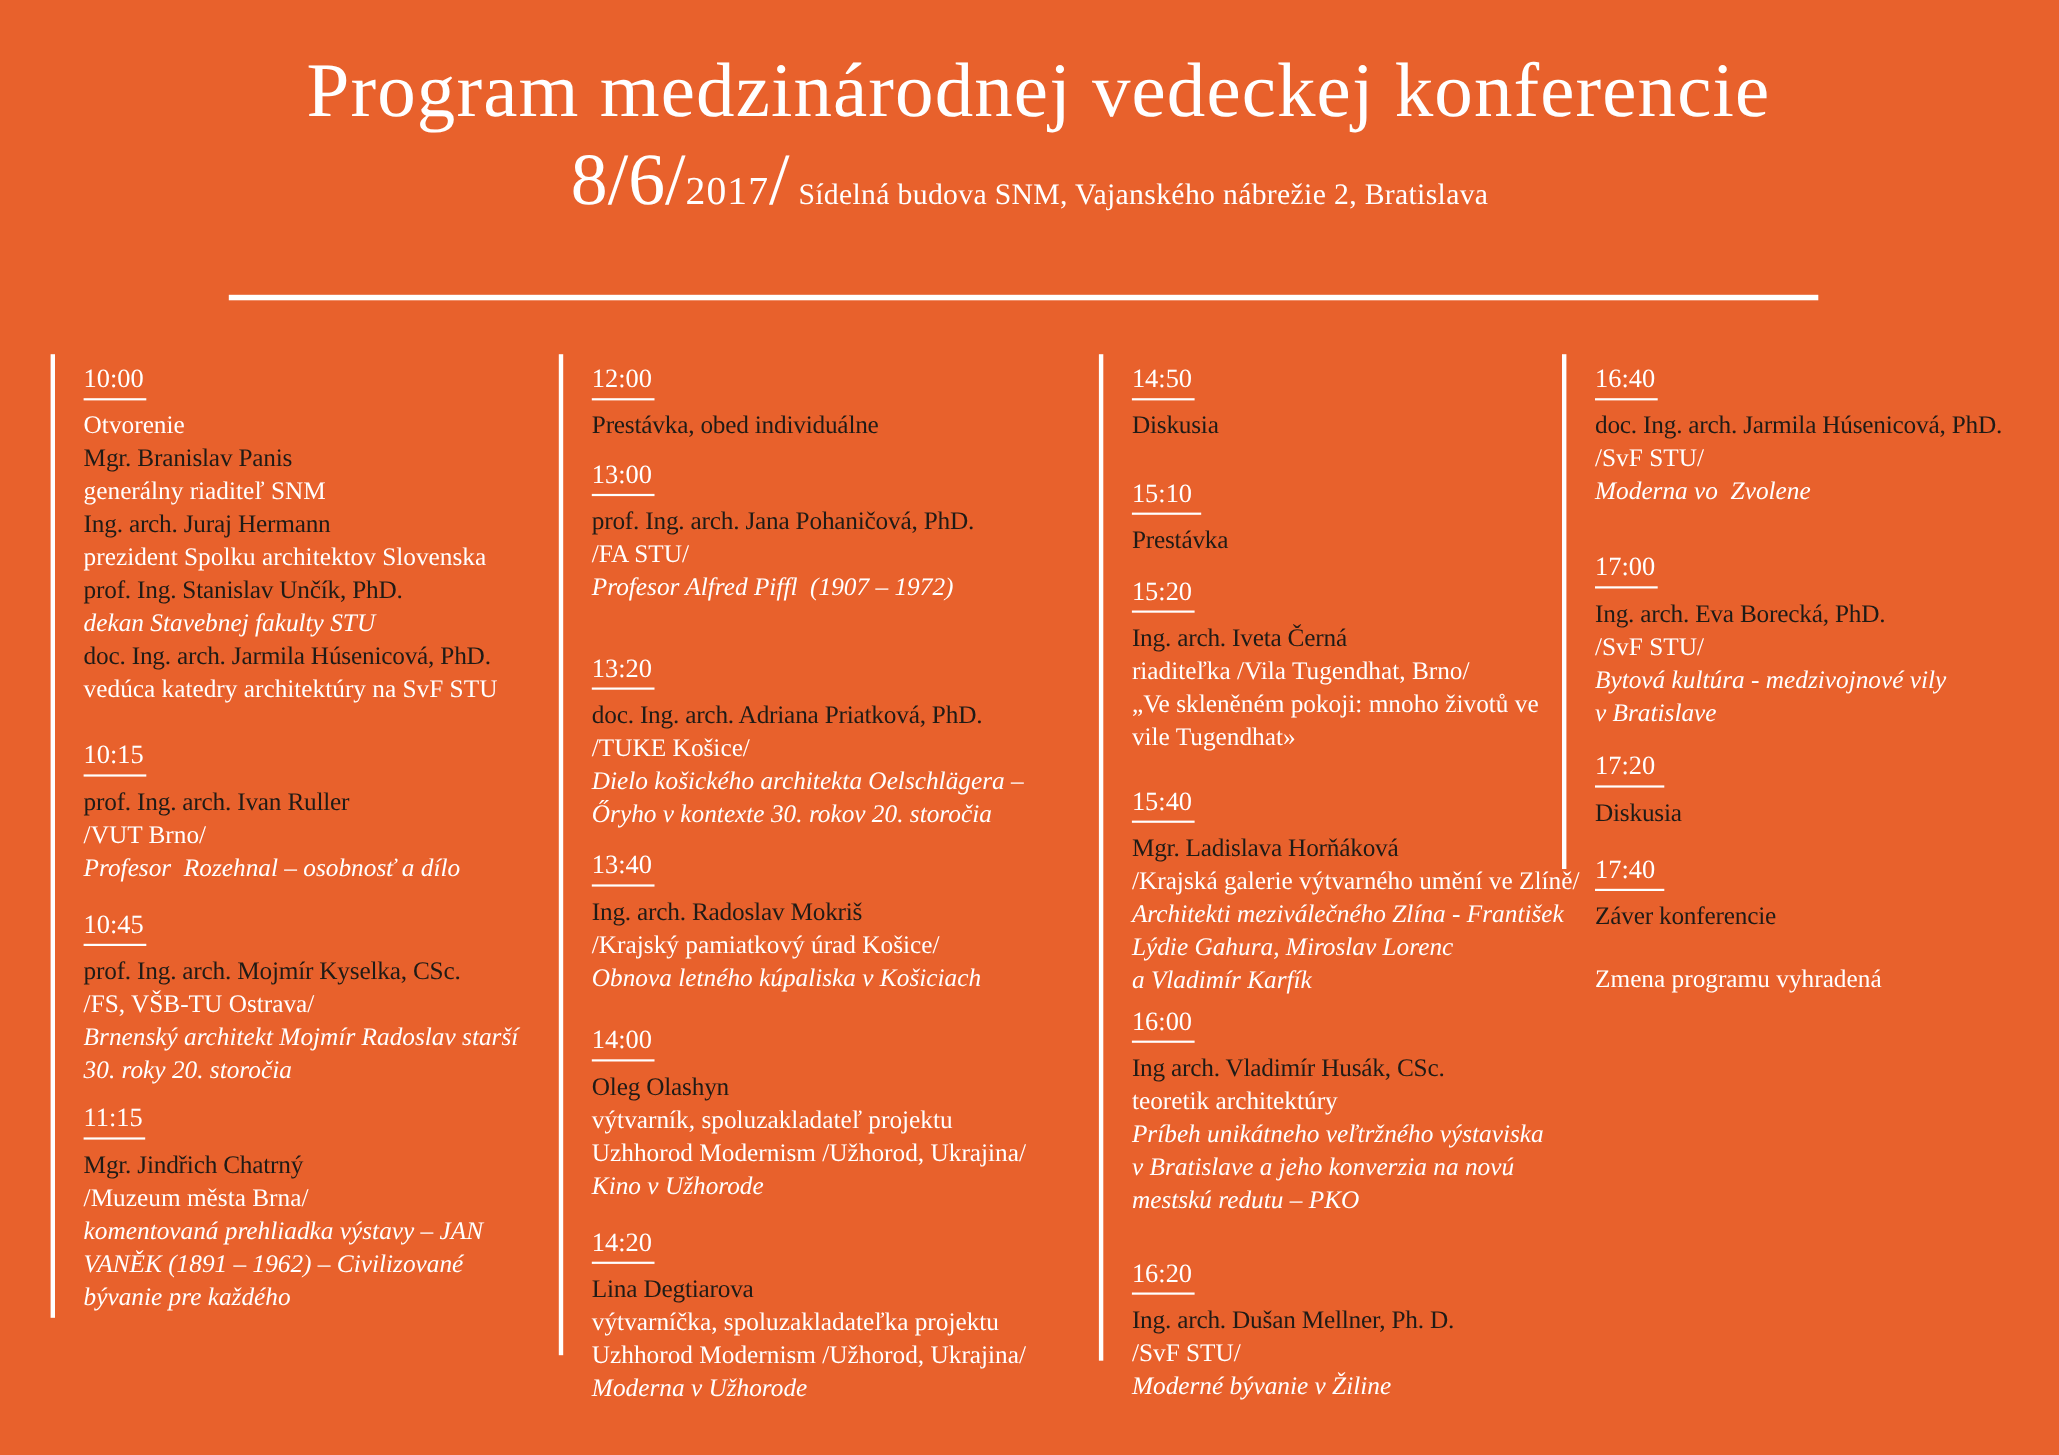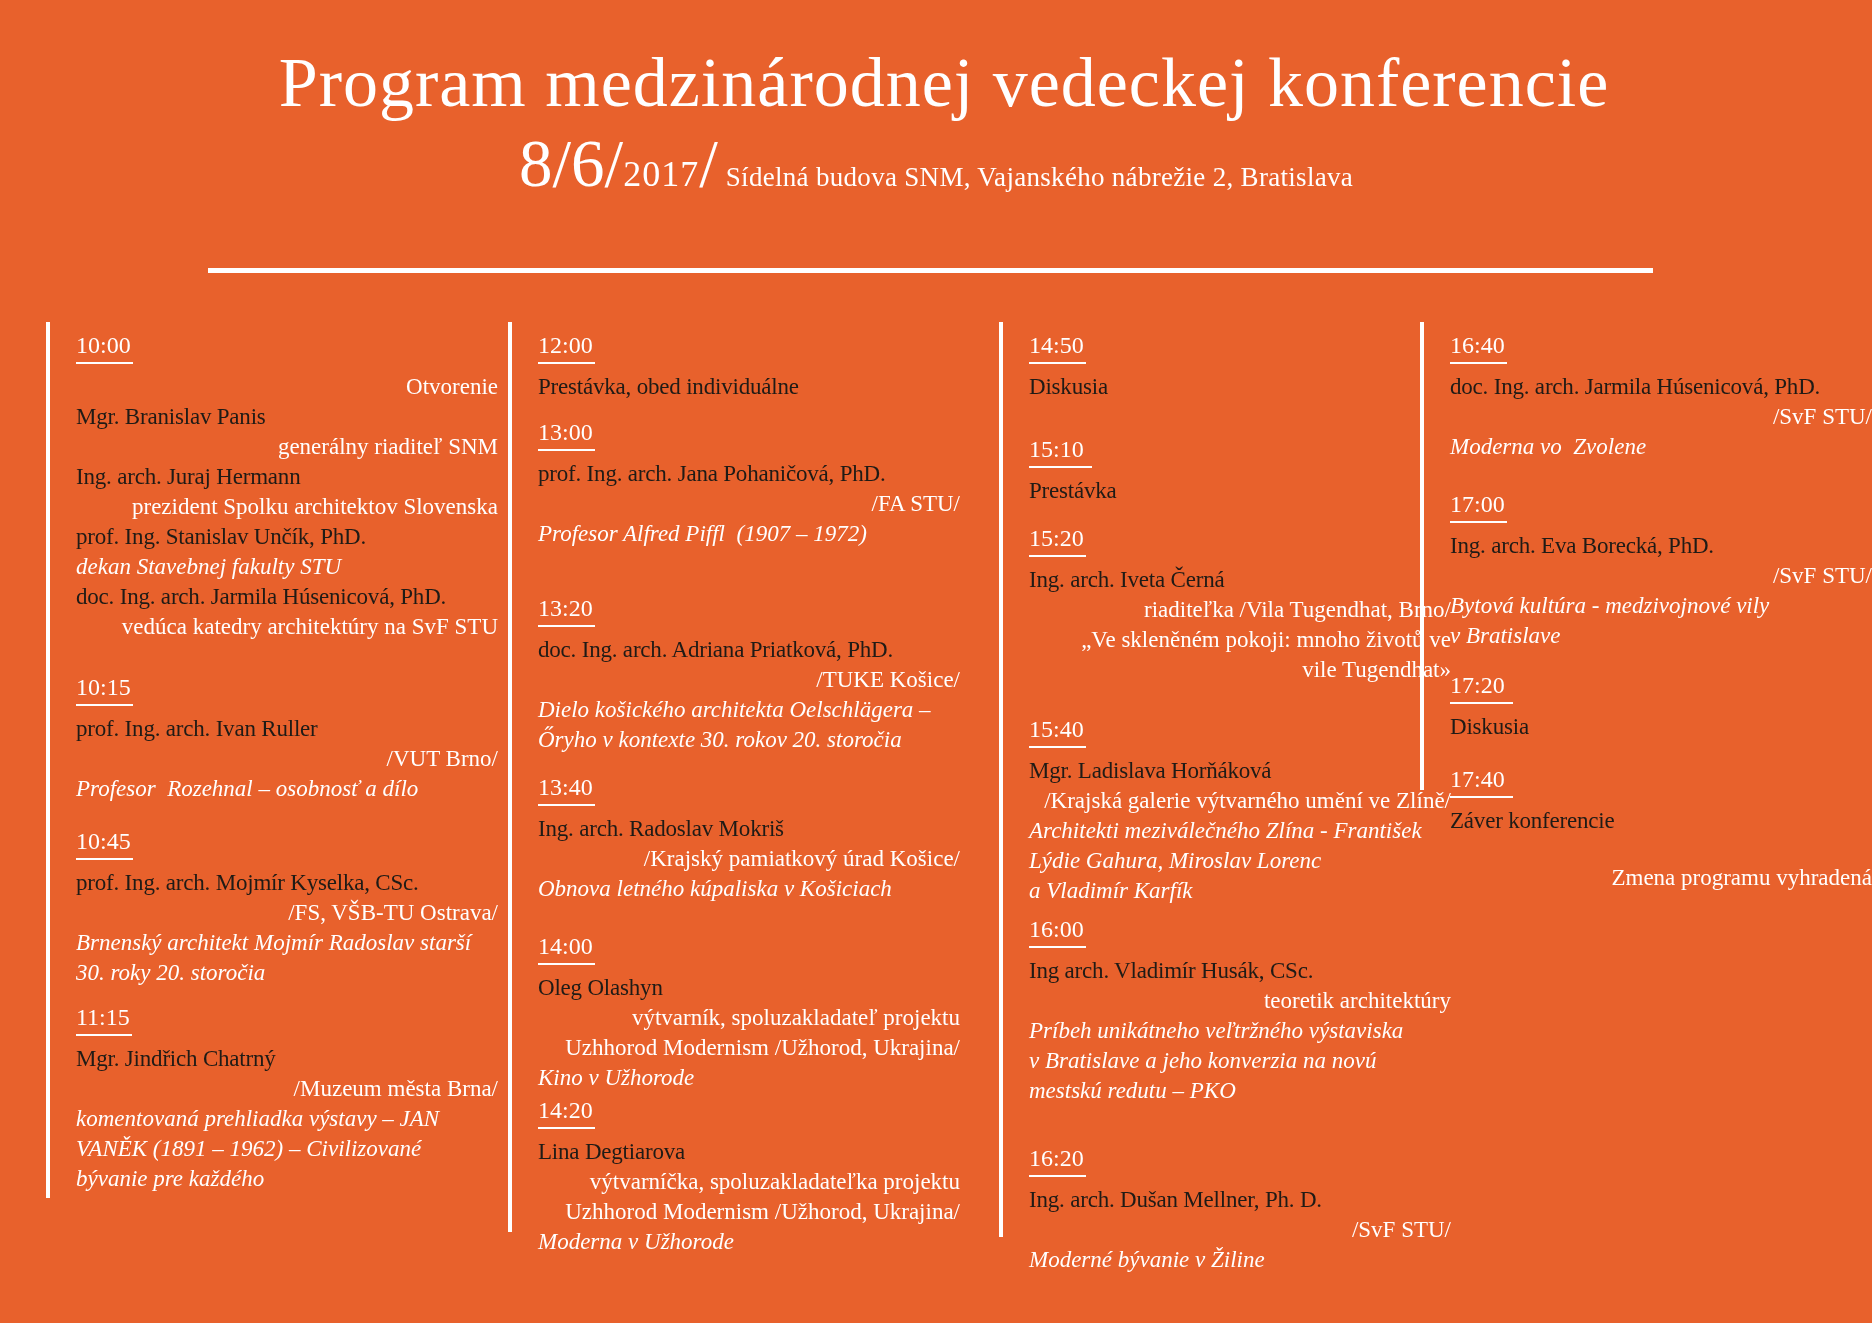--- a/index.html
+++ b/index.html
@@ -52,21 +52,21 @@
     border-bottom:2px solid var(--paper);
     padding:0 2px 2px 0;
   }
   .timewrap{margin-bottom:8px;}
   .session p{
     margin:0;font-size:23px;line-height:30px;white-space:nowrap;
   }
   .name{
     font-weight:normal;color:var(--ink);letter-spacing:-0.2px;
   }
-  .role,.plain{color:var(--paper);text-align:right;}
+  .role,.plain{color:var(--paper);}
   .talk{color:var(--paper);font-style:italic;}
   .gap{margin-top:12px;}
 </style>
 </head>
 <body>
 
 <h1 class="title">Program medzinárodnej vedeckej konferencie</h1>
 
 <div class="dateline">
   <span class="big">8/6/</span><span class="year">2017</span><span class="big">/</span><span class="venue">Sídelná budova SNM, Vajanského nábrežie 2, Bratislava</span>
@@ -136,21 +136,21 @@
         <p class="role">/Krajský pamiatkový úrad Košice/</p>
         <p class="talk">Obnova letného kúpaliska v Košiciach</p>
       </div>
       <div class="session" style="margin-top: 27px;">
         <div class="timewrap"><span class="time">14:00</span></div>
         <p class="name">Oleg Olashyn</p>
         <p class="role">výtvarník, spoluzakladateľ projektu</p>
         <p class="role">Uzhhorod Modernism /Užhorod, Ukrajina/</p>
         <p class="talk">Kino v Užhorode</p>
       </div>
-      <div class="session" style="margin-top: 2px;">
+      <div class="session" style="margin-top: 22px;">
         <div class="timewrap"><span class="time">14:20</span></div>
         <p class="name">Lina Degtiarova</p>
         <p class="role">výtvarníčka, spoluzakladateľka projektu</p>
         <p class="role">Uzhhorod Modernism /Užhorod, Ukrajina/</p>
         <p class="talk">Moderna v Užhorode</p>
       </div>
     </section>
     <section class="col" style="left: 962px; margin-left: 37px;">
       <div class="vline" style="height: 915px;"></div>
       <div class="session" style="margin-top: 58px;">
@@ -192,21 +192,21 @@
       </div>
     </section>
     <section class="col" style="left: 1420px;">
       <div class="vline" style="height: 468px;"></div>
       <div class="session" style="margin-top: 58px;">
         <div class="timewrap"><span class="time">16:40</span></div>
         <p class="name">doc. Ing. arch. Jarmila Húsenicová, PhD.</p>
         <p class="role">/SvF STU/</p>
         <p class="talk">Moderna vo&nbsp; Zvolene</p>
       </div>
-      <div class="session" style="margin-top: 27px;">
+      <div class="session" style="margin-top: 39px;">
         <div class="timewrap"><span class="time">17:00</span></div>
         <p class="name">Ing. arch. Eva Borecká, PhD.</p>
         <p class="role">/SvF STU/</p>
         <p class="talk">Bytová kultúra - medzivojnové vily</p>
         <p class="talk">v Bratislave</p>
       </div>
       <div class="session" style="margin-top: 19px;">
         <div class="timewrap"><span class="time">17:20&nbsp;</span></div>
         <p class="name">Diskusia</p>
       </div>

